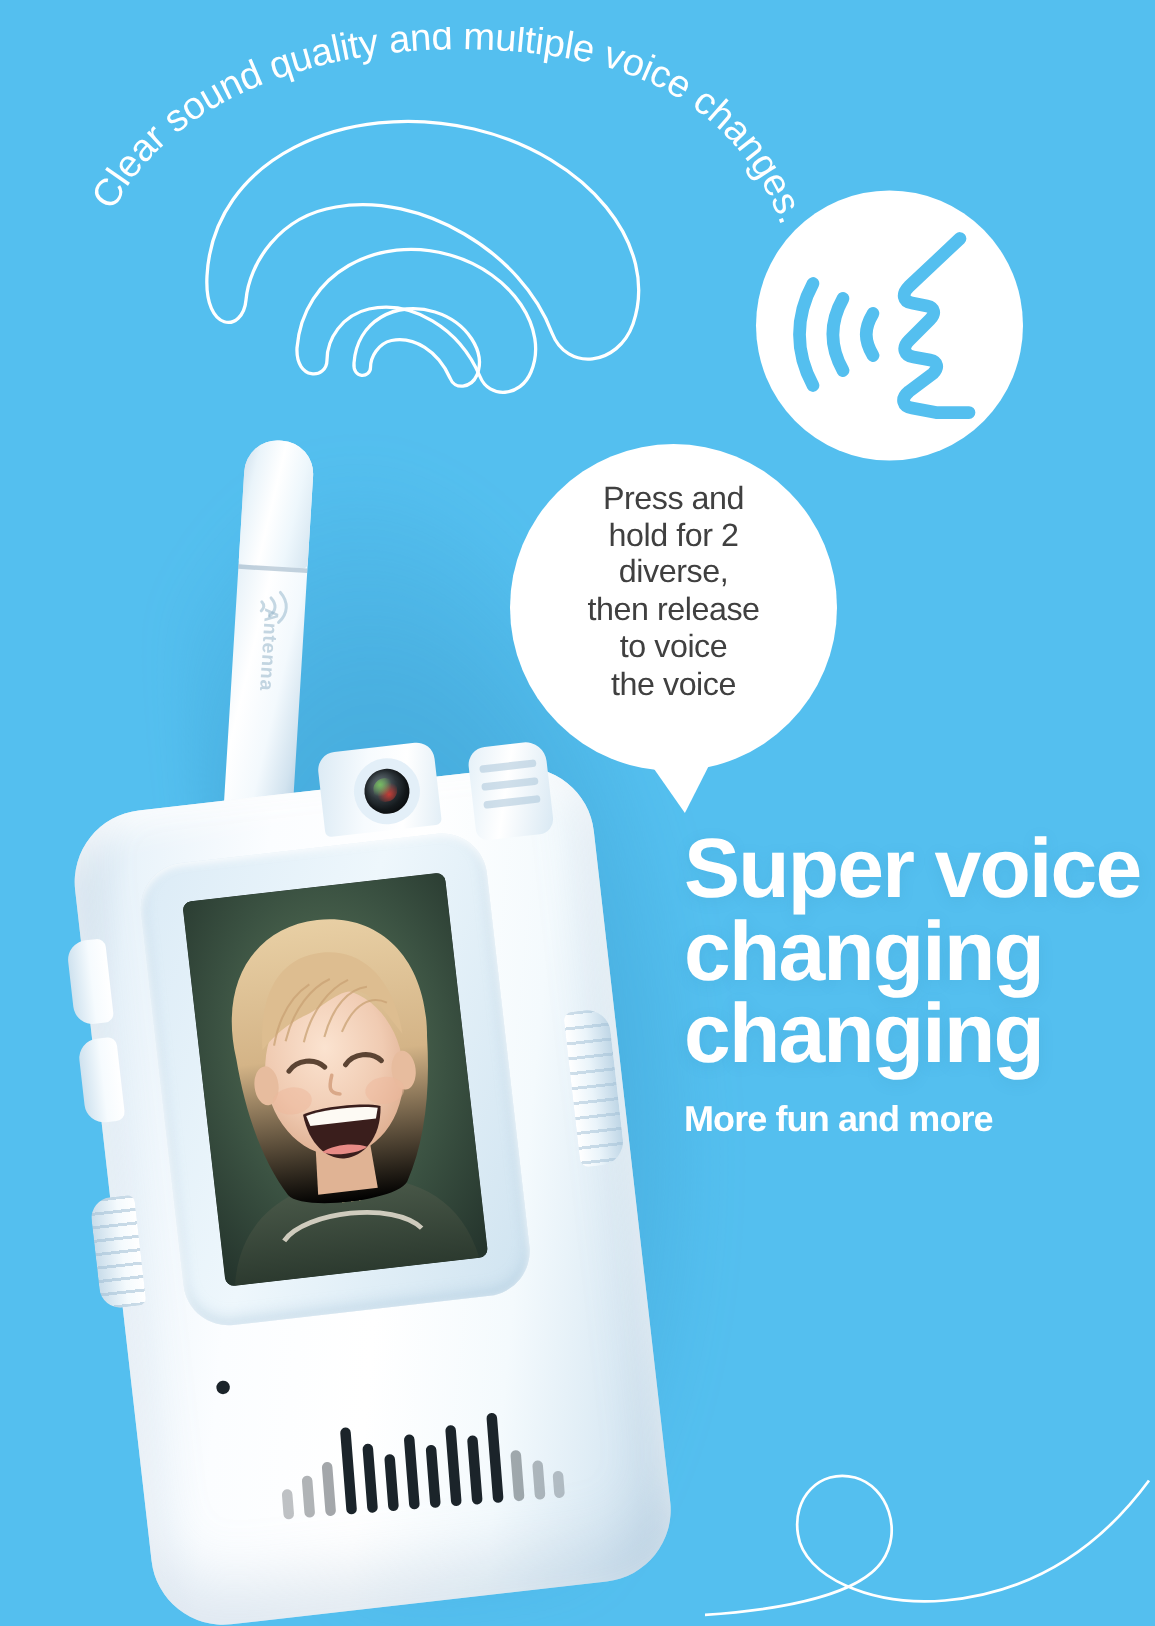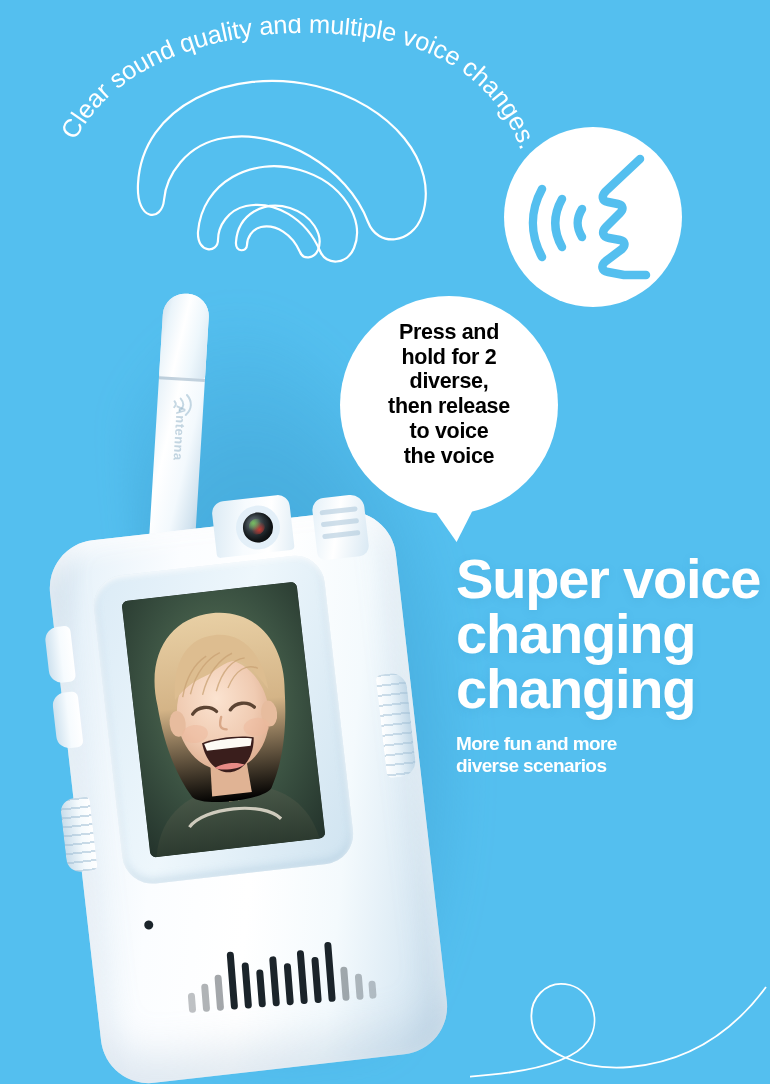--- a/index.html
+++ b/index.html
@@ -92,23 +92,23 @@
     height: 58px;
     background: #ffffff;
     clip-path: polygon(0% 0%, 100% 0%, 58% 100%);
   }
   .bubble-text {
     position: absolute;
     left: 0;
     top: 24px;
     width: 100%;
     text-align: center;
-    color: #000000;
+    color: #404040;
     font-size: 21.5px;
-    font-weight: bold;
+    font-weight: normal;
     line-height: 1.15;
     letter-spacing: -0.3px;
     z-index: 2;
   }
 
   
   .copy-block {
     position: absolute;
     left: 456px;
     top: 552px;
@@ -118,21 +118,21 @@
     color: #ffffff;
     font-size: 56px;
     font-weight: bold;
     line-height: 0.98;
     letter-spacing: -1.2px;
     text-shadow: 0 2px 10px rgba(40,130,180,0.14);
   }
   .copy-sub {
     margin-top: 16px;
     color: #ffffff;
-    font-size: 19px;
+    font-size: 24px;
     font-weight: bold;
     line-height: 1.17;
     letter-spacing: -0.6px;
   }
 
   
   .device-shadow {
     position: absolute;
     left: 150px;
     top: 300px;
@@ -567,21 +567,20 @@
   </div>
 
   <div class="copy-block">
     <div class="copy-title">
       <div>Super voice</div>
       <div>changing</div>
       <div>changing</div>
     </div>
     <div class="copy-sub">
       <div>More fun and more</div>
-      <div>diverse scenarios</div>
     </div>
   </div>
 
   <svg class="bg-curve" viewBox="0 0 300 130">
     <path d="M -6,122 C 60,118 104,106 118,86 C 132,66 122,36 100,30
              C 76,24 58,44 62,68 C 66,96 110,116 160,112
              C 226,106 268,70 296,32" fill="none" stroke="#ffffff" stroke-width="1.8"></path>
   </svg>
 
 </div>

